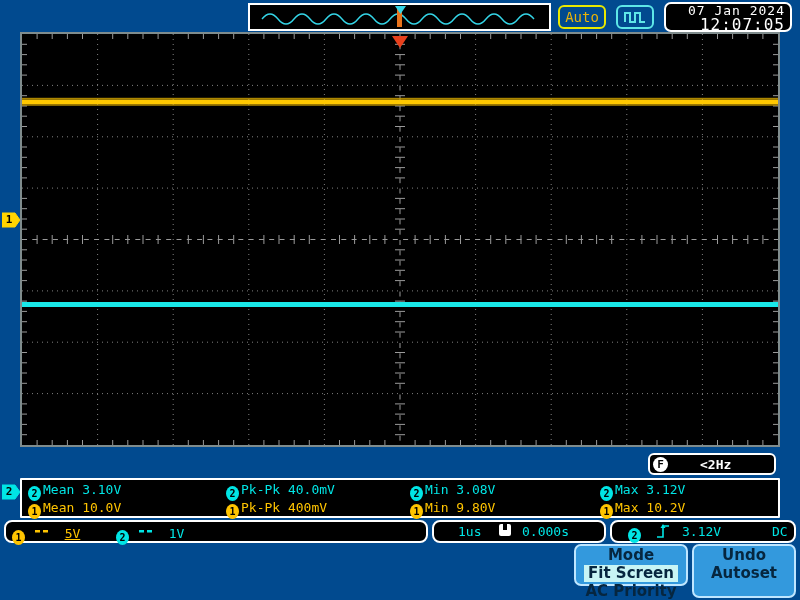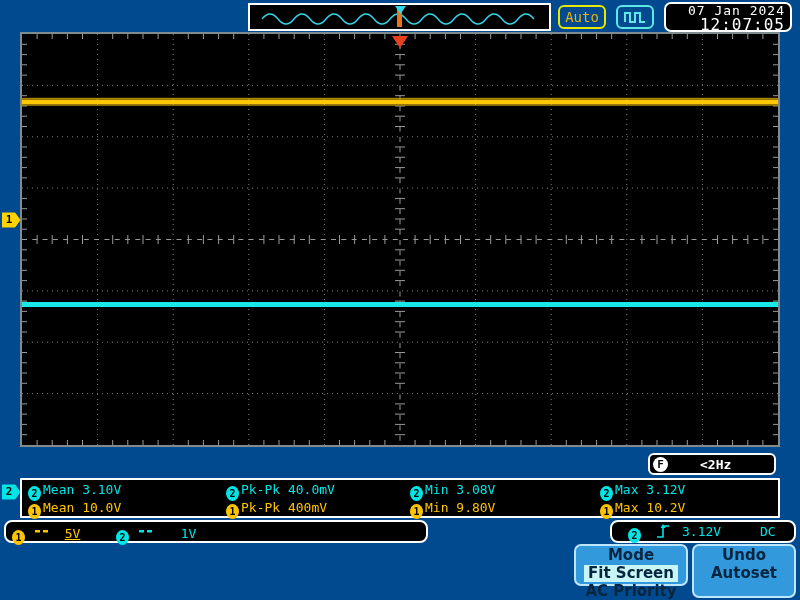--- a/index.html
+++ b/index.html
@@ -486,37 +486,47 @@
         <span style="margin-left:8px;text-decoration:underline;">5V</span>
       </div>
       <div class="it ch2c" style="left:110px;">
         <span class="badge b2">2</span>
         <span class="gnd">
           <svg width="14" height="8" viewBox="0 0 14 8">
               <rect x="0" y="2" width="5" height="2.5" fill="#00e5e5"></rect>
               <rect x="8" y="2" width="5" height="2.5" fill="#00e5e5"></rect>
             </svg>
         </span>
-        <span style="margin-left:20px;">1V</span>
-      </div>
-    </div>
-
+        <span style="margin-left:8px;">1V</span>
+      </div>
+    </div>
+
+    <div class="sbox sb-time">
+      <div class="it ch2c" style="left:24px;">1us</div>
+      <div class="it" style="left:64px;">
+        <svg width="14" height="14" viewBox="0 0 14 14">
+            <rect x="1" y="1" width="12" height="12" rx="2" fill="#ffffff"></rect>
+            <rect x="5" y="1" width="4" height="6" fill="#000"></rect>
+          </svg>
+      </div>
+      <div class="it ch2c" style="left:88px;">0.000s</div>
+    </div>
 
     <div class="sbox sb-trig">
       <div class="it" style="left:16px;">
         <span class="badge b2">2</span>
       </div>
       <div class="it" style="left:44px;">
         <svg width="14" height="16" viewBox="0 0 14 16">
             <path d="M1,14 L7,14 L7,3 L13,3" fill="none" stroke="#00e5e5" stroke-width="1.6"></path>
             <path d="M7,1 L4.5,5 L9.5,5 Z" fill="#00e5e5"></path>
           </svg>
       </div>
       <div class="it ch2c" style="left:70px;">3.12V</div>
-      <div class="it ch2c" style="left:148px;">DC</div>
+      <div class="it ch2c" style="left:160px;">DC</div>
     </div>
   </div>
 
   <div class="softkey sk-mode">
     <div class="ln">Mode</div>
     <div class="ln"><span class="hl">Fit Screen</span></div>
     <div class="ln">AC Priority</div>
   </div>
 
   <div class="softkey sk-undo">

